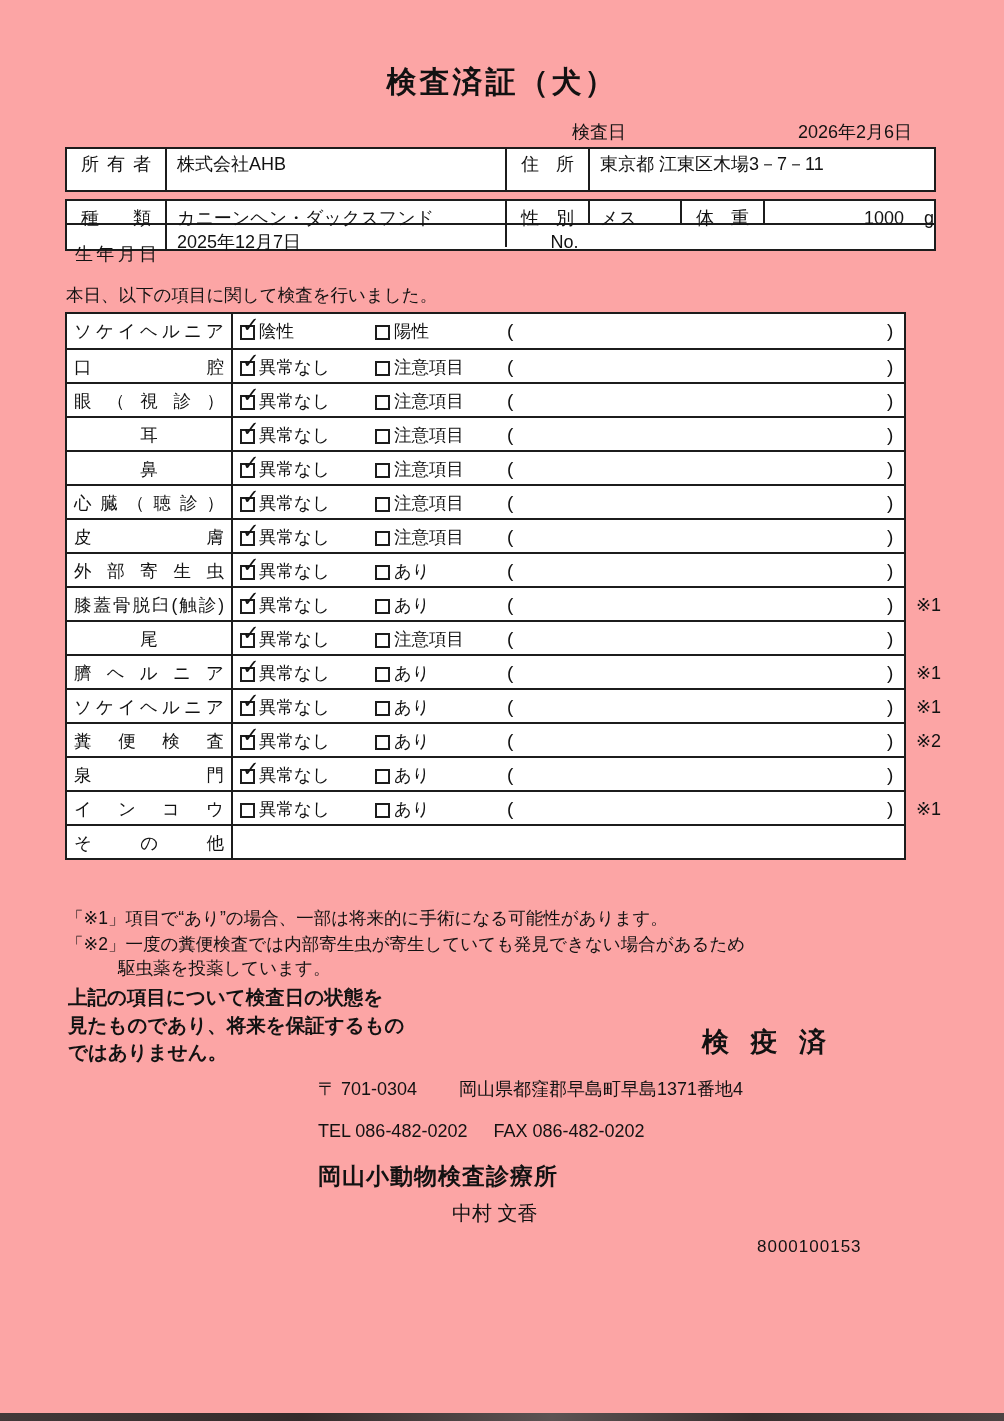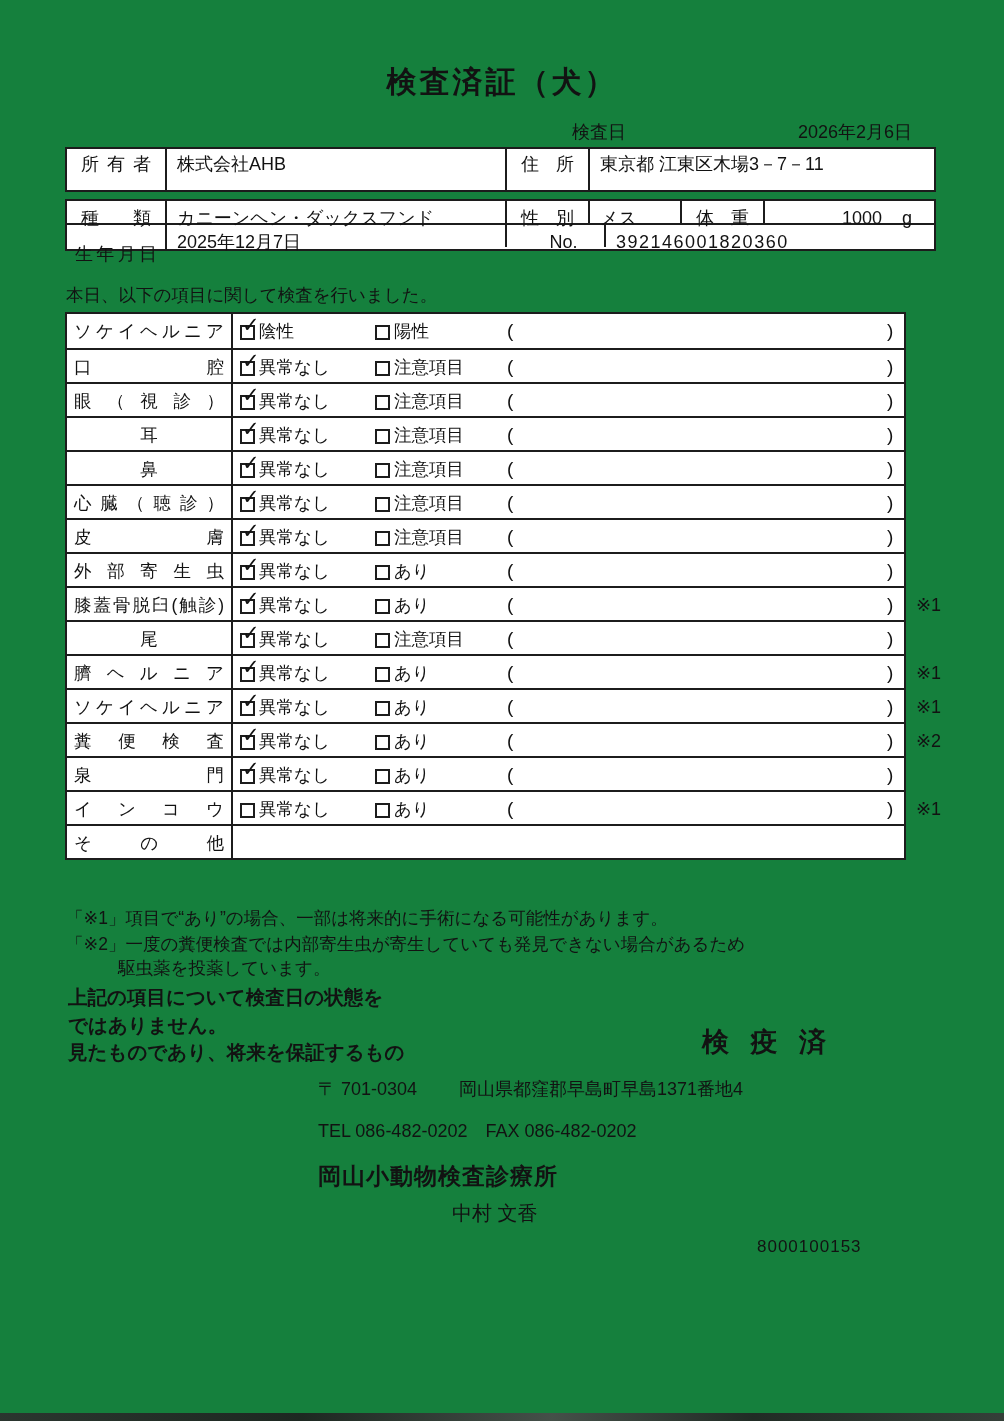--- a/index.html
+++ b/index.html
@@ -1,18 +1,18 @@
 <!DOCTYPE html>
 <html><head>
 <meta charset="utf-8">
 <style>
   * { margin:0; padding:0; box-sizing:border-box; }
   html,body { background:#ffffff; }
   body { font-family:"Liberation Sans","DejaVu Sans",sans-serif; color:#121212; }
-  .page { position:relative; width:1004px; height:1421px; background:#15803d; overflow:hidden; }
+  .page { position:relative; width:1004px; height:1421px; background:#fca5a5; overflow:hidden; }
 
   .doc-title { position:absolute; top:62px; left:0; width:100%; text-align:center;
                font-size:30px; font-weight:600; letter-spacing:3px; }
 
   .date-label { position:absolute; top:120px; left:572px; font-size:18px; }
   .date-value { position:absolute; top:120px; left:798px; font-size:18px; }
 
   .tbl { position:absolute; left:65px; width:871px; border:2px solid #1c1c1c; background:#fff; }
   .trow { display:flex; width:100%; }
   .trow + .trow { border-top:2px solid #1c1c1c; }
@@ -20,21 +20,21 @@
   .cell:last-child { border-right:none; }
   .owner-tbl { top:147px; } .owner-tbl .cell { line-height:31px; height:41px; font-size:18px; }
   .info-tbl  { top:199px; } .info-tbl  .cell { line-height:34px; height:22px; font-size:18px; }
 
   .jlabel { text-align:justify; text-align-last:justify; padding:0 14px; }
   .jlabel.tight { padding:12px 8px; }
   .clabel { text-align:center;margin-left:16px; }
   .w100 { width:100px; } .w340 { width:340px; } .w83 { width:83px; }
   .w92 { width:92px; } .w81 { width:83px; } .flex1 { flex:1; }
   .val { padding-left:10px; }
-  .weight-cell { display:flex; justify-content:flex-end; padding-right:22px; }
+  .weight-cell { display:flex; justify-content:flex-end; }
   .weight-cell .unit { margin-left:20px; }
   .num { letter-spacing:1.5px; font-size:19px; }
 
   .intro { position:absolute; top:283px; left:66px; font-size:17.5px; }
 
   .checklist { position:absolute; top:312px; left:65px; width:841px;
                border:2px solid #1c1c1c; background:#fff; }
   .chk-row { position:relative; height:34px; line-height:34px; font-size:17.5px; }
   .chk-row + .chk-row { border-top:2px solid #1c1c1c; }
   .chk-label { position:absolute; left:0; top:0; width:166px; height:100%;
@@ -57,21 +57,21 @@
 
   .disclaimer { position:absolute; top:984px; left:68px; font-size:19.5px;
                 font-weight:600; line-height:27.5px; }
 
   .stamp { position:absolute; top:1024px; left:702px; font-size:27px;
            font-weight:700; letter-spacing:7px; }
 
   .postal-line { position:absolute; top:1077px; left:318px; font-size:18px; }
   .postal-line .addr { margin-left:42px; }
   .tel-line { position:absolute; top:1121px; left:318px; font-size:18px; }
-  .tel-line .fax { margin-left:18px; }
+  .tel-line .fax { margin-left:26px; }
   .clinic-name { position:absolute; top:1161px; left:318px; font-size:23px; font-weight:600; letter-spacing:1px; }
   .vet-name { position:absolute; top:1200px; left:452px; font-size:20px; }
   .serial { position:absolute; top:1237px; left:757px; font-size:17px; letter-spacing:1px; }
 
   .scan-edge { position:absolute; bottom:0; left:0; width:100%; height:8px;
     background:linear-gradient(90deg,#2d2d2d 0%,#1e1e1e 30%,#4a4a4a 55%,#222 75%,#383838 100%);
     opacity:.9; }
 </style>
 </head>
 <body>
@@ -101,21 +101,20 @@
       <div class="cell w81 jlabel">体重</div>
       <div class="cell flex1 weight-cell">
         <span>1000</span>
         <span class="unit">g</span>
       </div>
     </div>
     <div class="trow">
       <div class="cell w100 jlabel tight">生年月日</div>
       <div class="cell w340 val">2025年12月7日</div>
       <div class="cell w83 clabel">No.</div>
-      <div class="cell flex1 val num">392146001820360</div>
     </div>
   </div>
 
   <div class="intro">本日、以下の項目に関して検査を行いました。</div>
 
   <div class="checklist">
       <div class="chk-row">
         <div class="chk-label">ソケイヘルニア</div>
         <span class="chk-opt1"><span class="cbox checked"></span><span>陰性</span></span>
         <span class="chk-opt2"><span class="cbox"></span><span>陽性</span></span>
@@ -229,22 +228,22 @@
         <div class="chk-label">その他</div>
       </div>
     </div>
 
   <div class="footnote fn1">「※1」項目で“あり”の場合、一部は将来的に手術になる可能性があります。</div>
   <div class="footnote fn2">「※2」一度の糞便検査では内部寄生虫が寄生していても発見できない場合があるため</div>
   <div class="footnote fn3">駆虫薬を投薬しています。</div>
 
   <div class="disclaimer">
     <div>上記の項目について検査日の状態を</div>
+    <div>見たものであり、将来を保証するもの</div>
     <div>ではありません。</div>
-    <div>見たものであり、将来を保証するもの</div>
   </div>
 
   <div class="stamp">検 疫 済</div>
 
   <div class="postal-line">
     <span>〒 701-0304</span><span class="addr">岡山県都窪郡早島町早島1371番地4</span>
   </div>
   <div class="tel-line">
     <span>TEL 086-482-0202</span><span class="fax">FAX 086-482-0202</span>
   </div>

